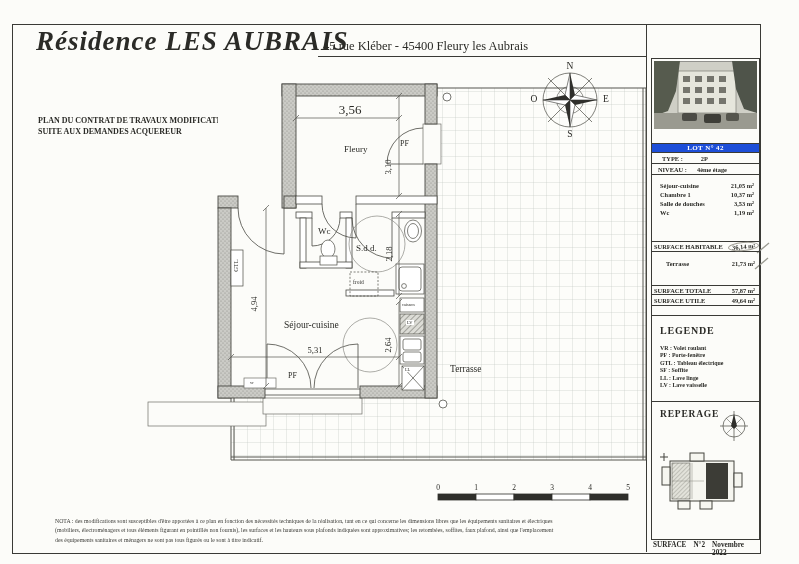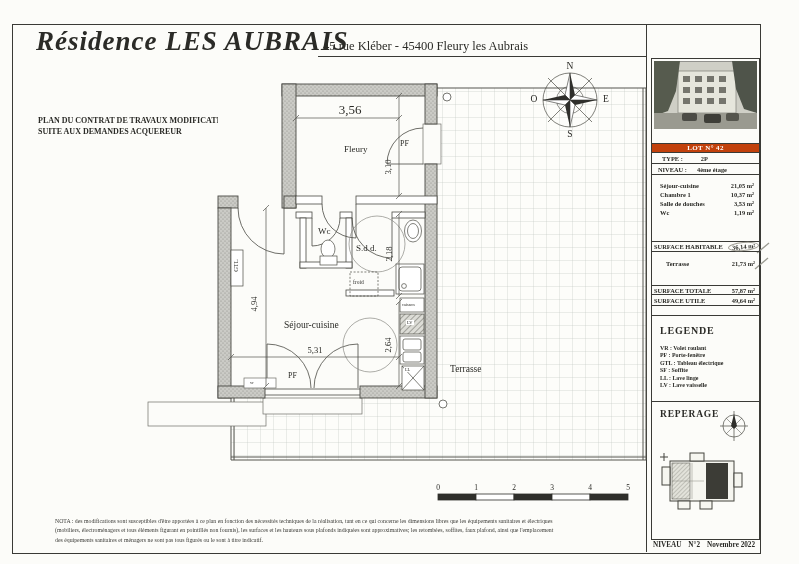--- a/index.html
+++ b/index.html
@@ -10,21 +10,21 @@
   .lbl{position:absolute;white-space:nowrap;color:#2b2b27;}
   .rot{transform:rotate(-90deg);}
   .ctr{text-align:center;transform:translateX(-50%);}
   svg{display:block;}
   
   .sidebar{position:absolute;left:651px;top:58px;width:107px;height:480px;
            border:1px solid #3a3a36;font-size:6.4px;}
   .sb-row{position:absolute;left:0;right:0;display:flex;align-items:center;
           box-sizing:border-box;font-weight:bold;}
   .sb-val{margin-left:auto;padding-right:4px;}
-  .lotbar{background:#c2410c;color:#fff;justify-content:center;letter-spacing:.4px;}
+  .lotbar{background:#1d4ed8;color:#fff;justify-content:center;letter-spacing:.4px;}
   .bt{border-top:1px solid #3a3a36;}
   .bb{border-bottom:1px solid #3a3a36;}
   .room-row{display:flex;font-weight:bold;line-height:9px;}
   .room-row span:last-child{margin-left:auto;}
   .circled{border:1px solid #a09e95;border-radius:50%;padding:0 3px;display:inline-block;
            transform:rotate(-5deg);}
   .legend-item{line-height:7.4px;font-weight:bold;font-size:5.9px;}
   .nota{position:absolute;left:55px;top:517px;width:597px;font-size:5.8px;line-height:1.6;
         color:#3a3a36;}
   .indice{position:absolute;left:653px;top:541px;width:106px;font-size:7.2px;font-weight:bold;
@@ -350,21 +350,21 @@
       <defs>
         <pattern id="mhatch" width="3" height="3" patternUnits="userSpaceOnUse" patternTransform="rotate(45)">
           <rect width="3" height="3" fill="#e2e2da"></rect>
           <line x1="0" y1="0" x2="0" y2="3" stroke="#8a8a82" stroke-width="0.8"></line>
         </pattern>
       </defs>
     </svg>
   </div>
 
   <div class="indice">
-    <span>NIVEAU</span>
+    <span>SURFACE</span>
     <span>N°2</span>
     <span>Novembre 2022</span>
   </div>
 
   <div class="nota">
     <div>NOTA : des modifications sont susceptibles d'être apportées à ce plan en fonction des nécessités techniques de la réalisation, tant en ce qui concerne les dimensions libres que les équipements sanitaires et électriques</div>
     <div>(mobiliers, électroménagers et tous éléments figurant en pointillés non fournis), les surfaces et les hauteurs sous plafonds indiquées sont approximatives; les retombées, soffites, faux plafond, ainsi que l'emplacement</div>
     <div>des équipements sanitaires et ménagers ne sont pas tous figurés ou le sont à titre indicatif.</div>
   </div>
 

